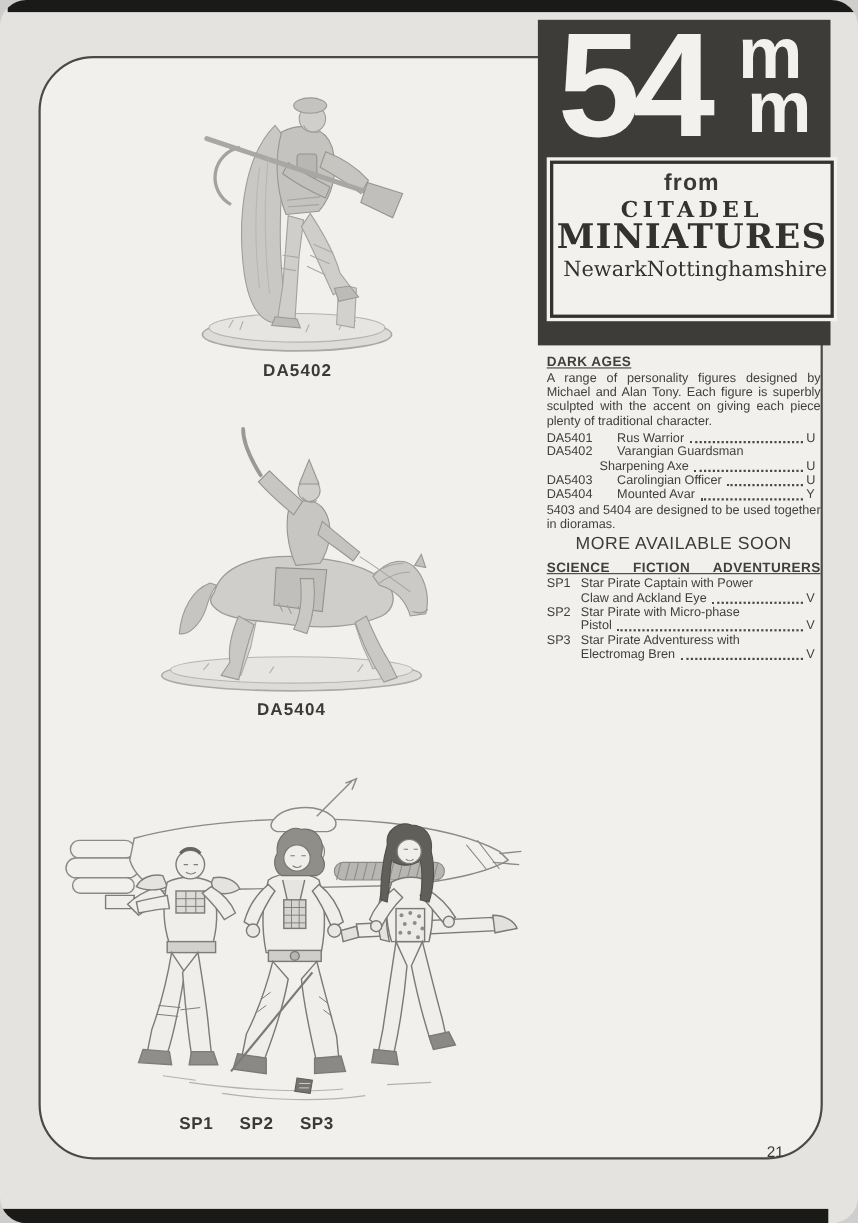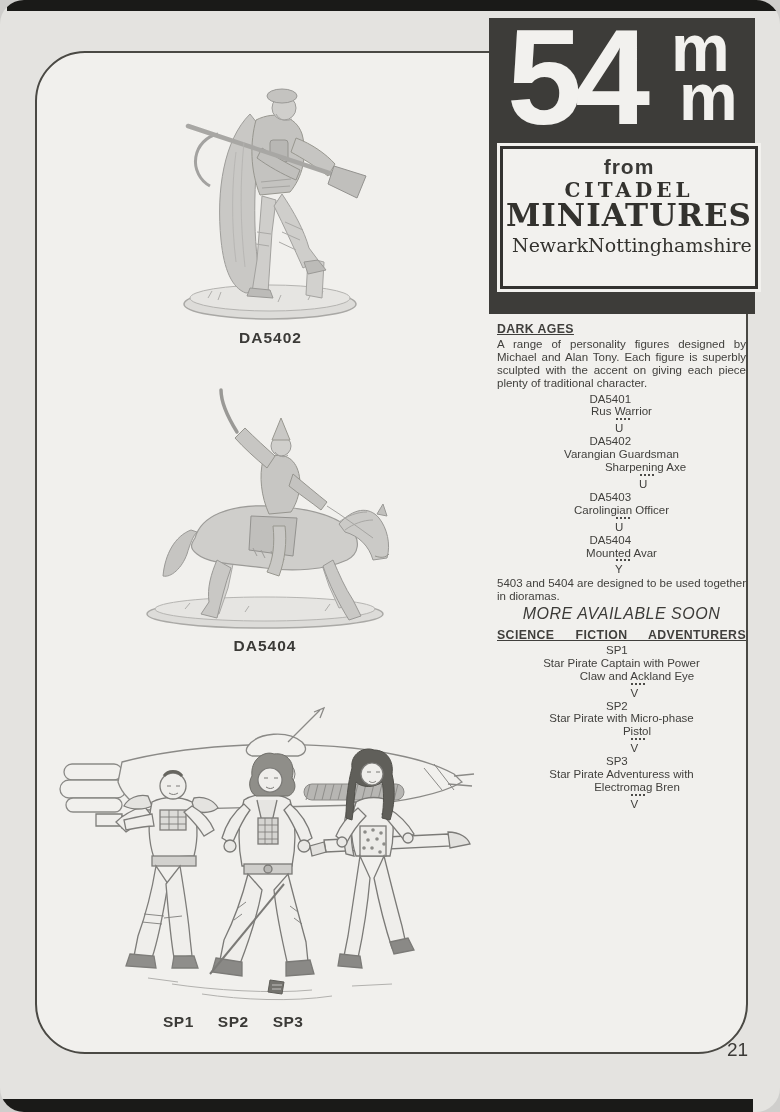--- a/index.html
+++ b/index.html
@@ -25,43 +25,43 @@
   .brand.l1{font-size:20px;letter-spacing:4px;margin-top:1px;}
   .brand.l2{font-size:31px;letter-spacing:1px;}
   .towns{display:flex;justify-content:space-between;padding:0 9px;margin-top:3px;
          font-family:"DejaVu Serif",serif;font-size:19px;color:#33322e;}
 
   
   .col{position:absolute;left:497px;top:323px;width:249px;z-index:2;font-size:11.5px;line-height:12.9px;}
   .h-sec{font-weight:bold;font-size:12.3px;letter-spacing:.4px;margin:0 0 2px;text-decoration:underline;}
   .h-sec.spread{text-align:justify;text-align-last:justify;margin-top:8px;}
   .para{text-align:justify;margin:0 0 3px;}
-  .cat-row{display:flex;align-items:center;flex-direction:column;}
+  .cat-row{display:flex;align-items:flex-end;}
   .cat-code{flex:none;width:64px;}
   .sp .cat-code{width:31px;}
   .cat-name{flex:none;}
   .cat-dots{flex:1;margin:0 3px 2px 5px;border-bottom:2px dotted #4b4a47;min-width:14px;}
   .cat-price{flex:none;width:13px;text-align:left;}
   .ind-da{padding-left:48px;}
   .ind-sp{padding-left:31px;}
   .note{margin:1px 0 0;text-align:justify;}
-  .more{font-style:italic;font-size:16px;text-align:center;letter-spacing:.5px;margin:5px 0 3px;color:#3c3b38;}
+  .more{font-size:16px;text-align:center;letter-spacing:.5px;margin:5px 0 3px;color:#3c3b38;}
 
   
   .fig{position:absolute;z-index:2;}
   .fig svg{width:100%;height:100%;display:block;}
   .fig1{left:158px;top:62px;width:225px;height:262px;}
   .fig2{left:125px;top:388px;width:280px;height:246px;}
   .fig3{left:52px;top:698px;width:425px;height:308px;}
   .cap{position:absolute;z-index:2;font-weight:bold;font-size:15.5px;letter-spacing:1px;color:#3b3a37;}
   .cap1{left:158px;top:329px;width:225px;text-align:center;}
   .cap2{left:125px;top:637px;width:280px;text-align:center;}
   .sp-labels{position:absolute;left:163px;top:1013px;display:flex;gap:24px;z-index:2;
              font-weight:bold;font-size:15.5px;letter-spacing:.5px;color:#3b3a37;}
-  .pagenum{position:absolute;left:727px;top:1039px;font-size:19px;color:#3b3a37;z-index:2;text-align:right;}
+  .pagenum{position:absolute;left:697px;top:1039px;font-size:14px;color:#3b3a37;z-index:2;text-align:right;}
 </style>
 </head>
 <body>
 
 <div class="page">
   <div class="scanbar-top"></div>
   <div class="scanbar-bottom"></div>
   <div class="frame"></div>
 
   <div class="logo-black">

